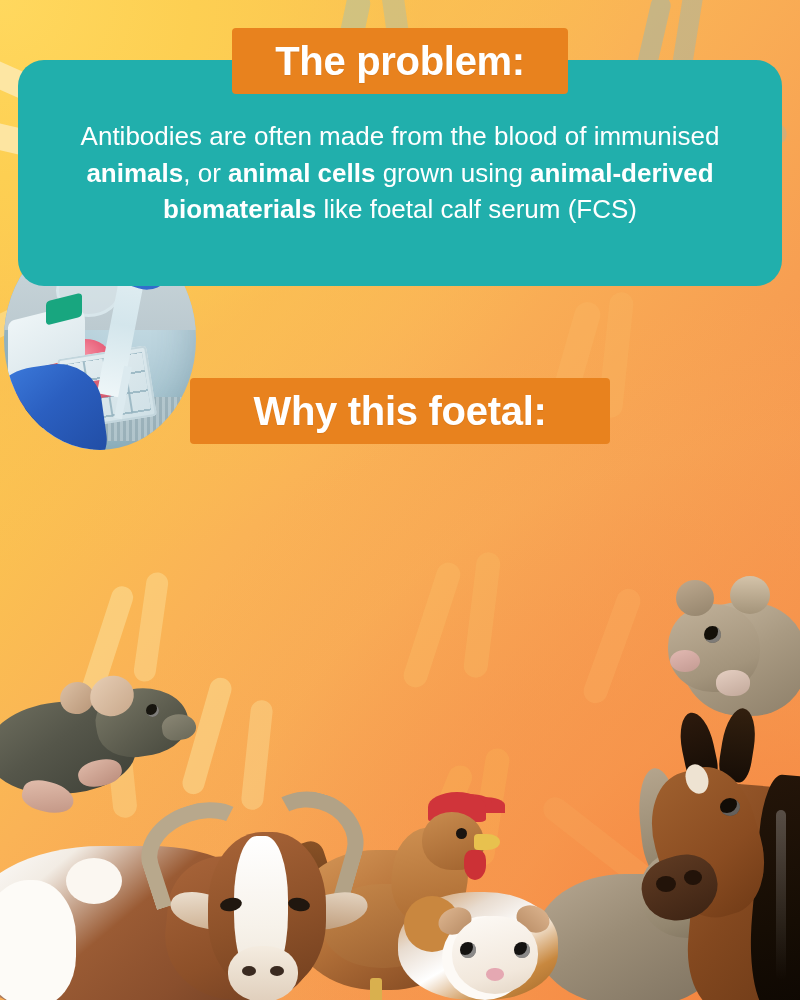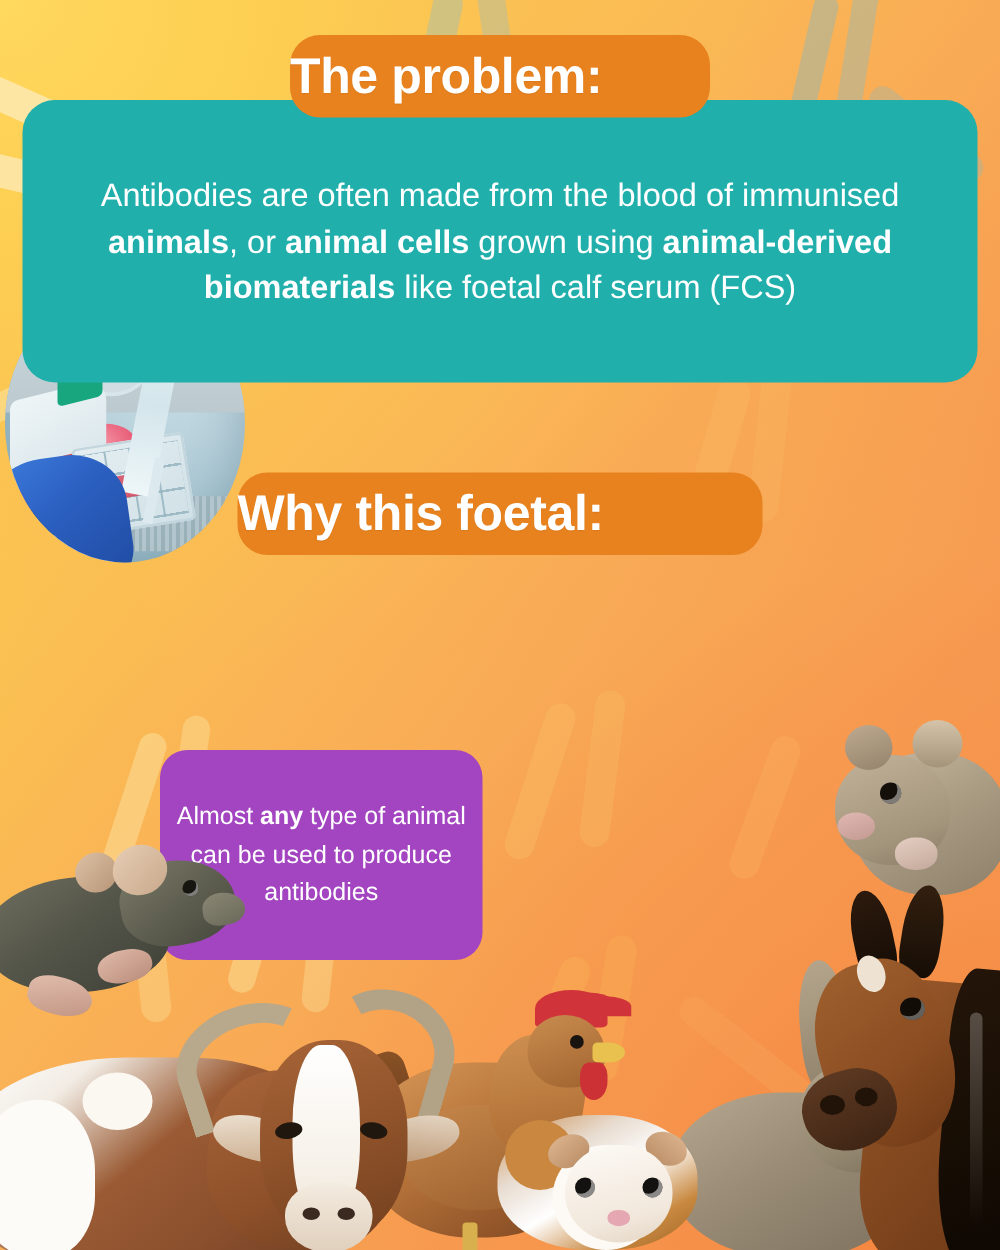--- a/index.html
+++ b/index.html
@@ -53,22 +53,22 @@
     border-radius:40% 44% 30% 36%;transform:rotate(18deg);}
   .lp-sleeve{left:-14%;top:84%;width:60%;height:30%;background:linear-gradient(180deg,#ffffff 0%,#e9eef0 100%);border-radius:20px;transform:rotate(-8deg);}
   .lp-cuff{left:4%;top:80%;width:30%;height:10%;background:#1c2a36;border-radius:8px;transform:rotate(-8deg);}
   .lp-spray{left:27%;top:28%;width:18%;height:26%;
     background:conic-gradient(from 200deg at 50% 100%, rgba(163,220,232,0) 0deg, rgba(163,220,232,.95) 16deg, rgba(163,220,232,0) 34deg,
       rgba(163,220,232,0) 40deg, rgba(163,220,232,.95) 56deg, rgba(163,220,232,0) 72deg,
       rgba(163,220,232,0) 78deg, rgba(163,220,232,.95) 94deg, rgba(163,220,232,0) 110deg);}
 
   
   .badge{
-    position:absolute;background:#e8821e;border-radius:24px;
-    display:flex;align-items:center;
+    position:absolute;background:#e8821e;border-radius:4px;
+    display:flex;align-items:center;justify-content:center;
     color:#fff;font-weight:bold;letter-spacing:-0.3px;
     text-shadow:0 1px 1px rgba(0,0,0,.07);z-index:6;
   }
   .teal-panel{
     position:absolute;background:#21afac;border-radius:26px;z-index:5;
     color:#ffffff;text-align:center;
     display:flex;align-items:center;justify-content:center;
   }
   .teal-panel .txt{width:100%;padding:0 18px;line-height:1.42;}
   .teal-panel b{font-weight:bold;}
@@ -281,36 +281,31 @@
     <div class="lp lp-sleeve"></div>
     <div class="lp lp-cuff"></div>
     <div class="lp lp-glove"></div>
     <div class="lp lp-glove2"></div>
   </div>
 
   <div class="badge" style="left:232px;top:28px;width:336px;height:66px;font-size:40px;">
     <span>The problem:</span>
   </div>
 
-  <div class="teal-panel" style="left:18px;top:80px;width:764px;height:226px;">
+  <div class="teal-panel" style="left:18px;top:60px;width:764px;height:226px;">
     <div class="txt" style="font-size:26px;">
       <span>Antibodies are often made from the blood of immunised </span><b>animals</b><span>, or </span><b>animal cells</b><span> grown using </span><b>animal-derived biomaterials</b><span> like foetal calf serum (FCS)</span>
     </div>
   </div>
 
   <div class="badge" style="left:190px;top:378px;width:420px;height:66px;font-size:40px;">
     <span>Why this foetal:</span>
   </div>
 
 
-  <div class="purple-box" style="left:128px;top:600px;width:258px;height:168px;">
-    <div class="txt">
-      <span>Almost </span><b>any</b><span> type of animal can be used to produce antibodies</span>
-    </div>
-  </div>
 
 
   <div id="hamster" class="animal">
     <div class="an-part hm-body"></div>
     <div class="an-part hm-ear2"></div>
     <div class="an-part hm-head"></div>
     <div class="an-part hm-ear"></div>
     <div class="an-part hm-eye"></div>
     <div class="an-part hm-nose"></div>
     <div class="an-part hm-paw"></div>

